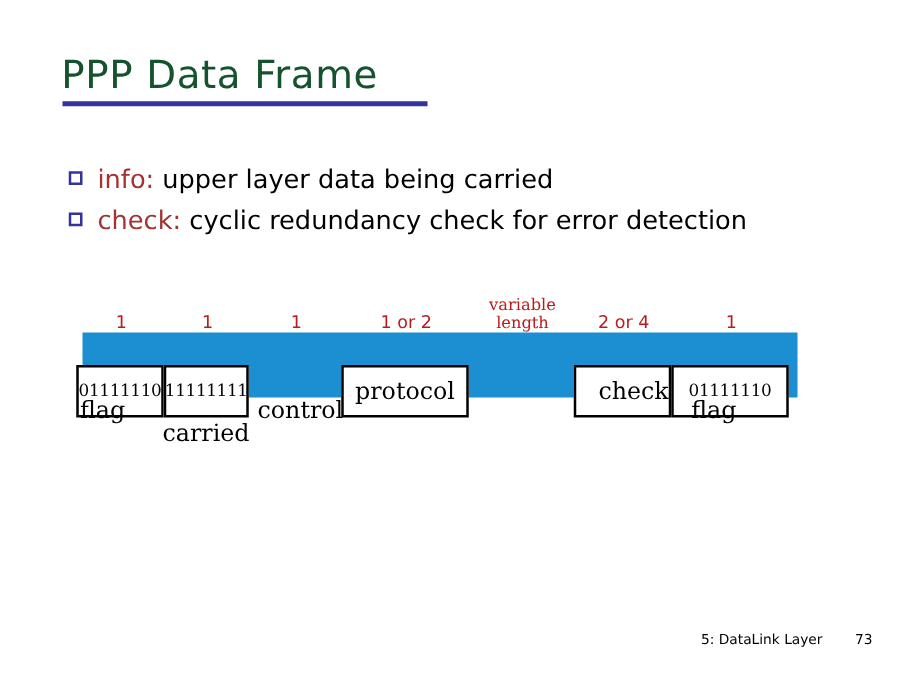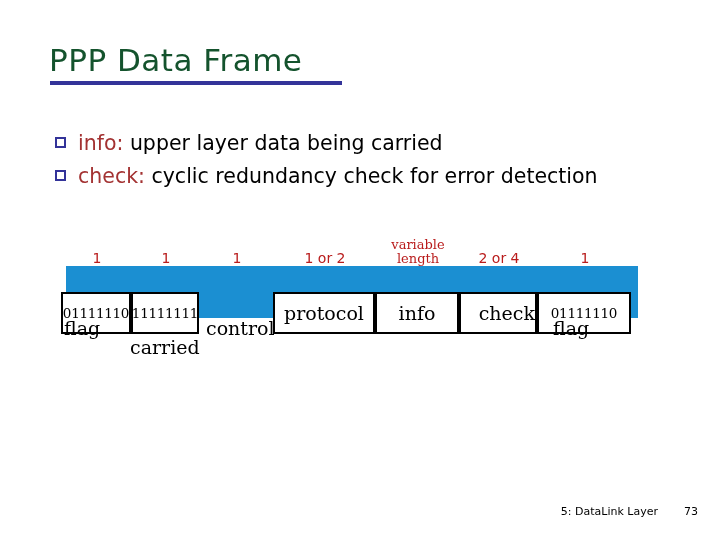--- a/index.html
+++ b/index.html
@@ -229,23 +229,20 @@
   <div id="frame-boxes">
       <div class="frame-box bits" style="left: 0px; width: 70px;">
         <span class="cell-text">01111110</span>
       </div>
       <div class="frame-box bits" style="left: 70px; width: 68px;">
         <span class="cell-text">11111111</span>
       </div>
       <div class="frame-box" style="left: 212px; width: 102px;">
         <span class="cell-text">protocol</span>
       </div>
-      <div class="frame-box" style="left: 314px; width: 84px;">
-        <span class="cell-text">info</span>
-      </div>
       <div class="frame-box" style="left: 398px; width: 78px; justify-content: flex-end;">
         <span class="cell-text">check</span>
       </div>
       <div class="frame-box bits" style="left: 476px; width: 94px;">
         <span class="cell-text">01111110</span>
       </div>
     </div>
 
   <div id="frame-callouts">
       <div class="callout" style="left: 6px; top: 0px;">flag</div>

